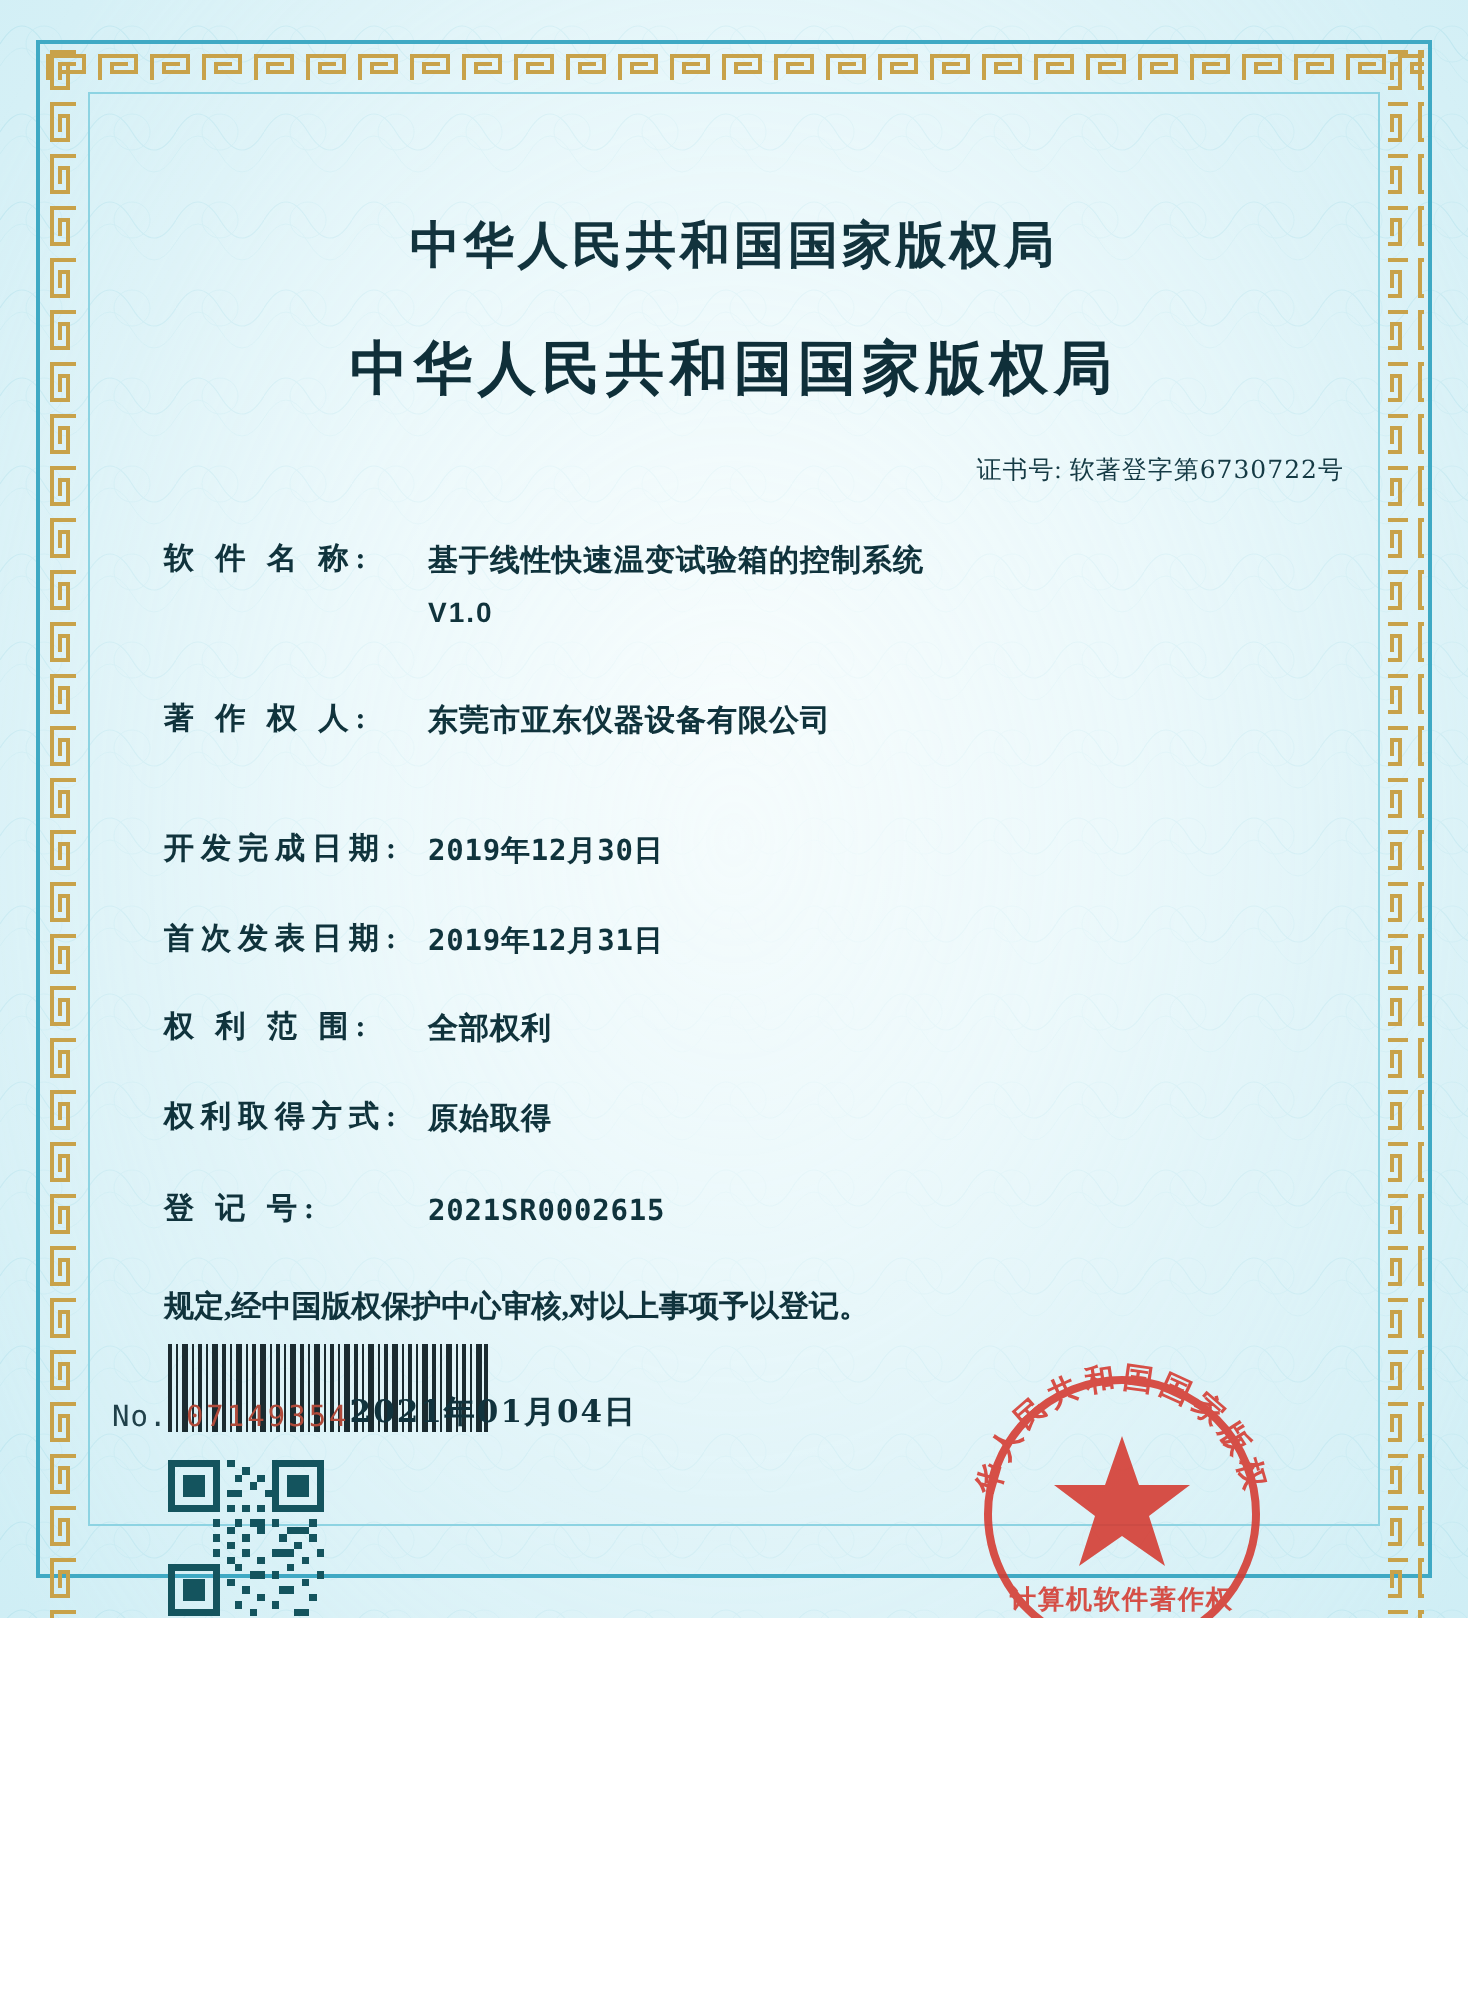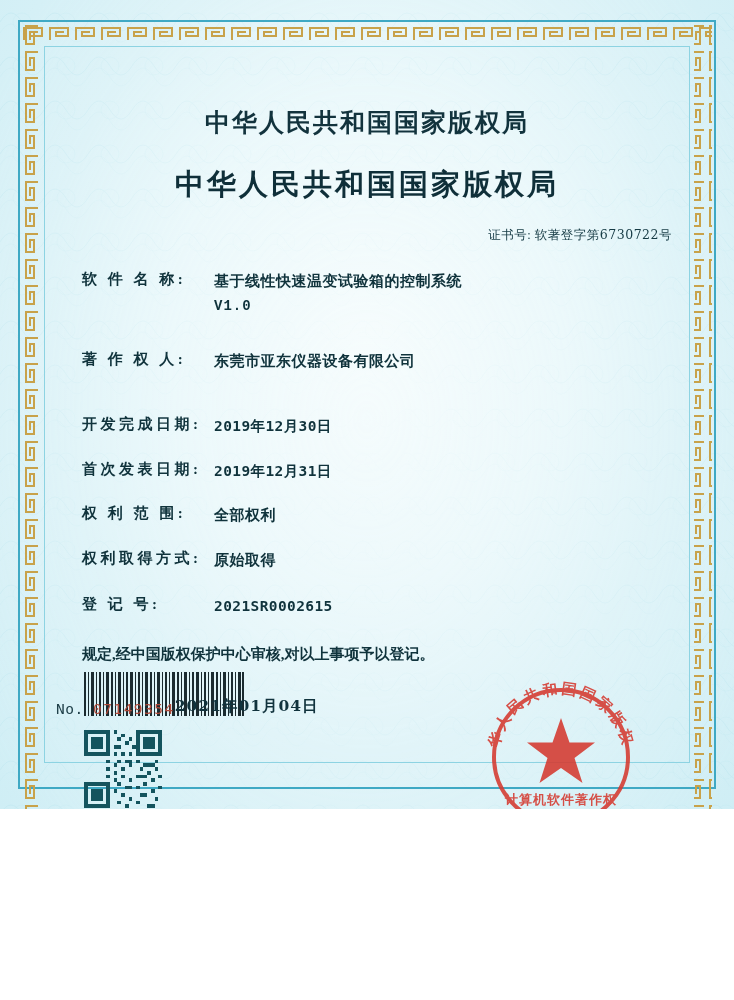--- a/index.html
+++ b/index.html
@@ -119,21 +119,21 @@
     white-space: nowrap;
   }
   .field-value {
     flex: 1;
     font-weight: bold;
     letter-spacing: 0.5px;
     line-height: 1.55;
   }
   .field-value .v2 {
     display: block;
-    font-family: Liberation Mono, monospace;
+    font-family: Liberation Sans, sans-serif;
     font-size: 14px;
     letter-spacing: 1px;
     margin-top: 3px;
   }
   .mono { font-family: "DejaVu Sans Mono", monospace; font-size: 14.5px; letter-spacing: 0.4px; }
 
   .gap-sm { height: 10px; }
 
   .statement {
     margin-top: 12px;

